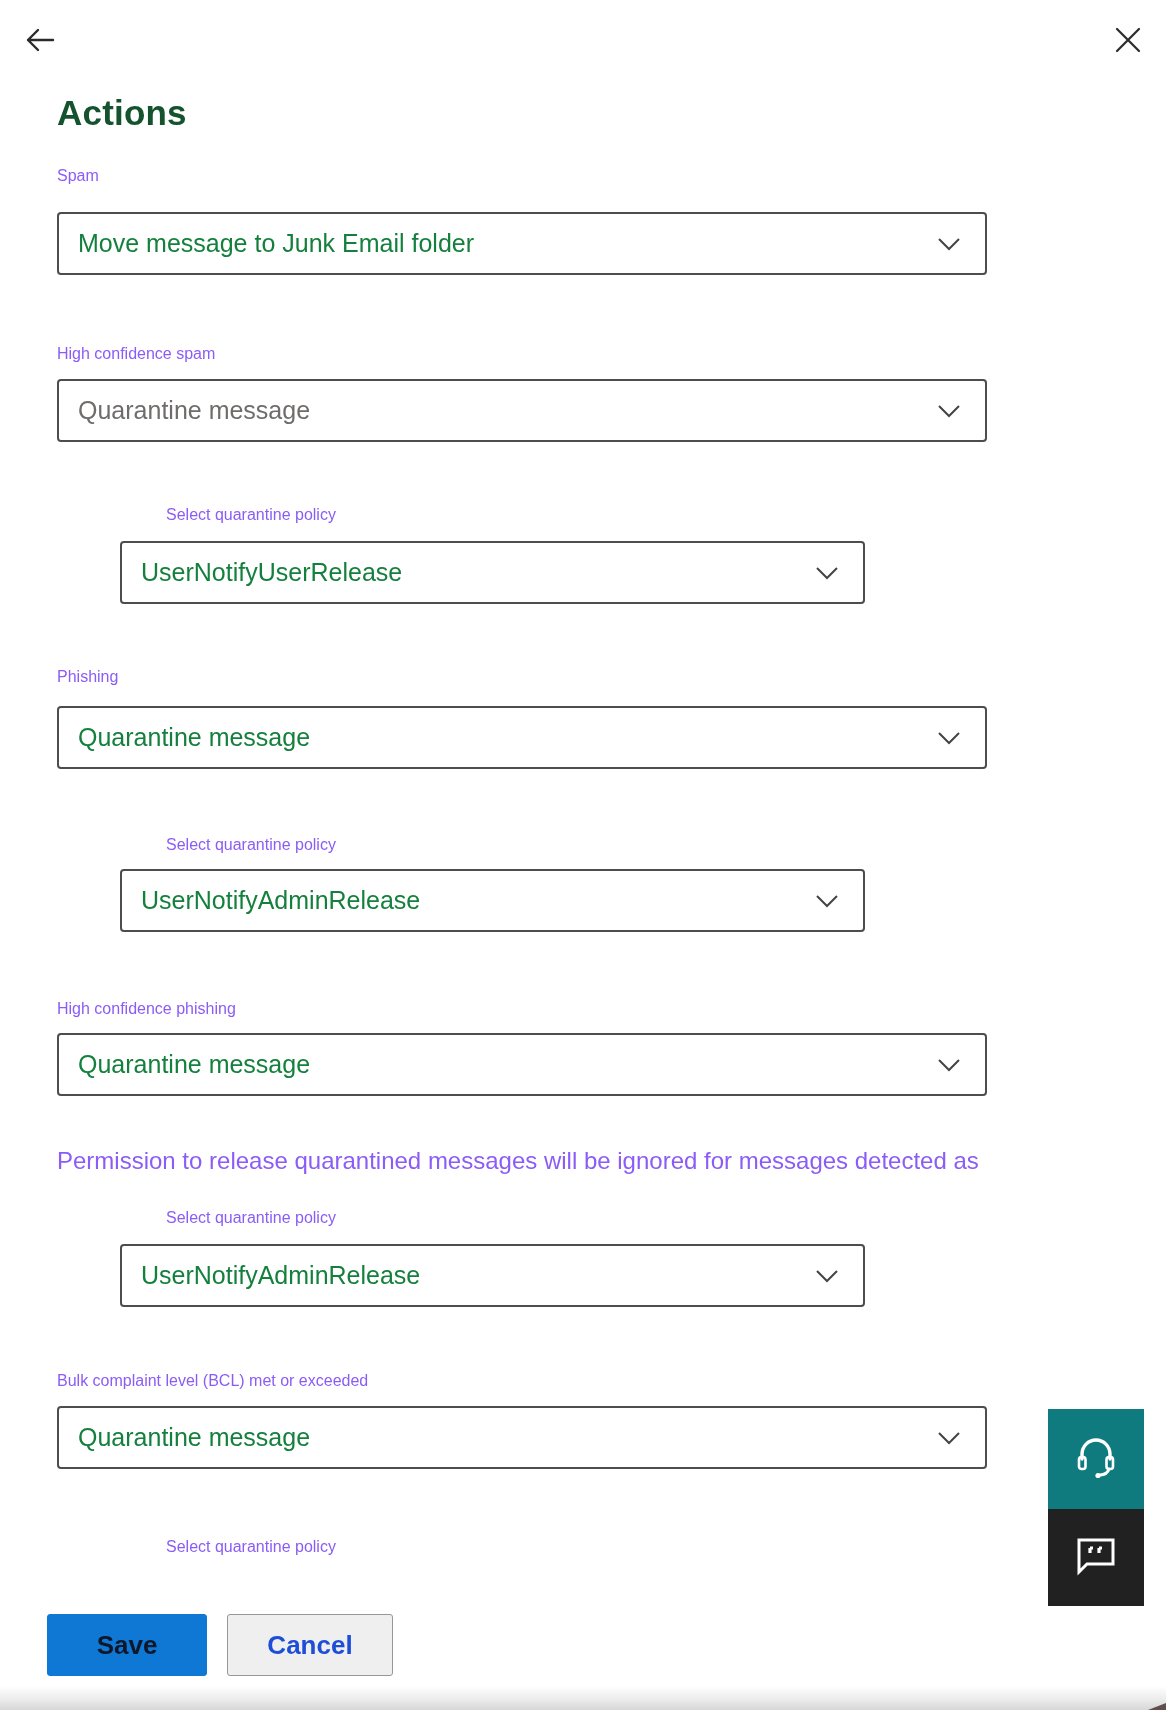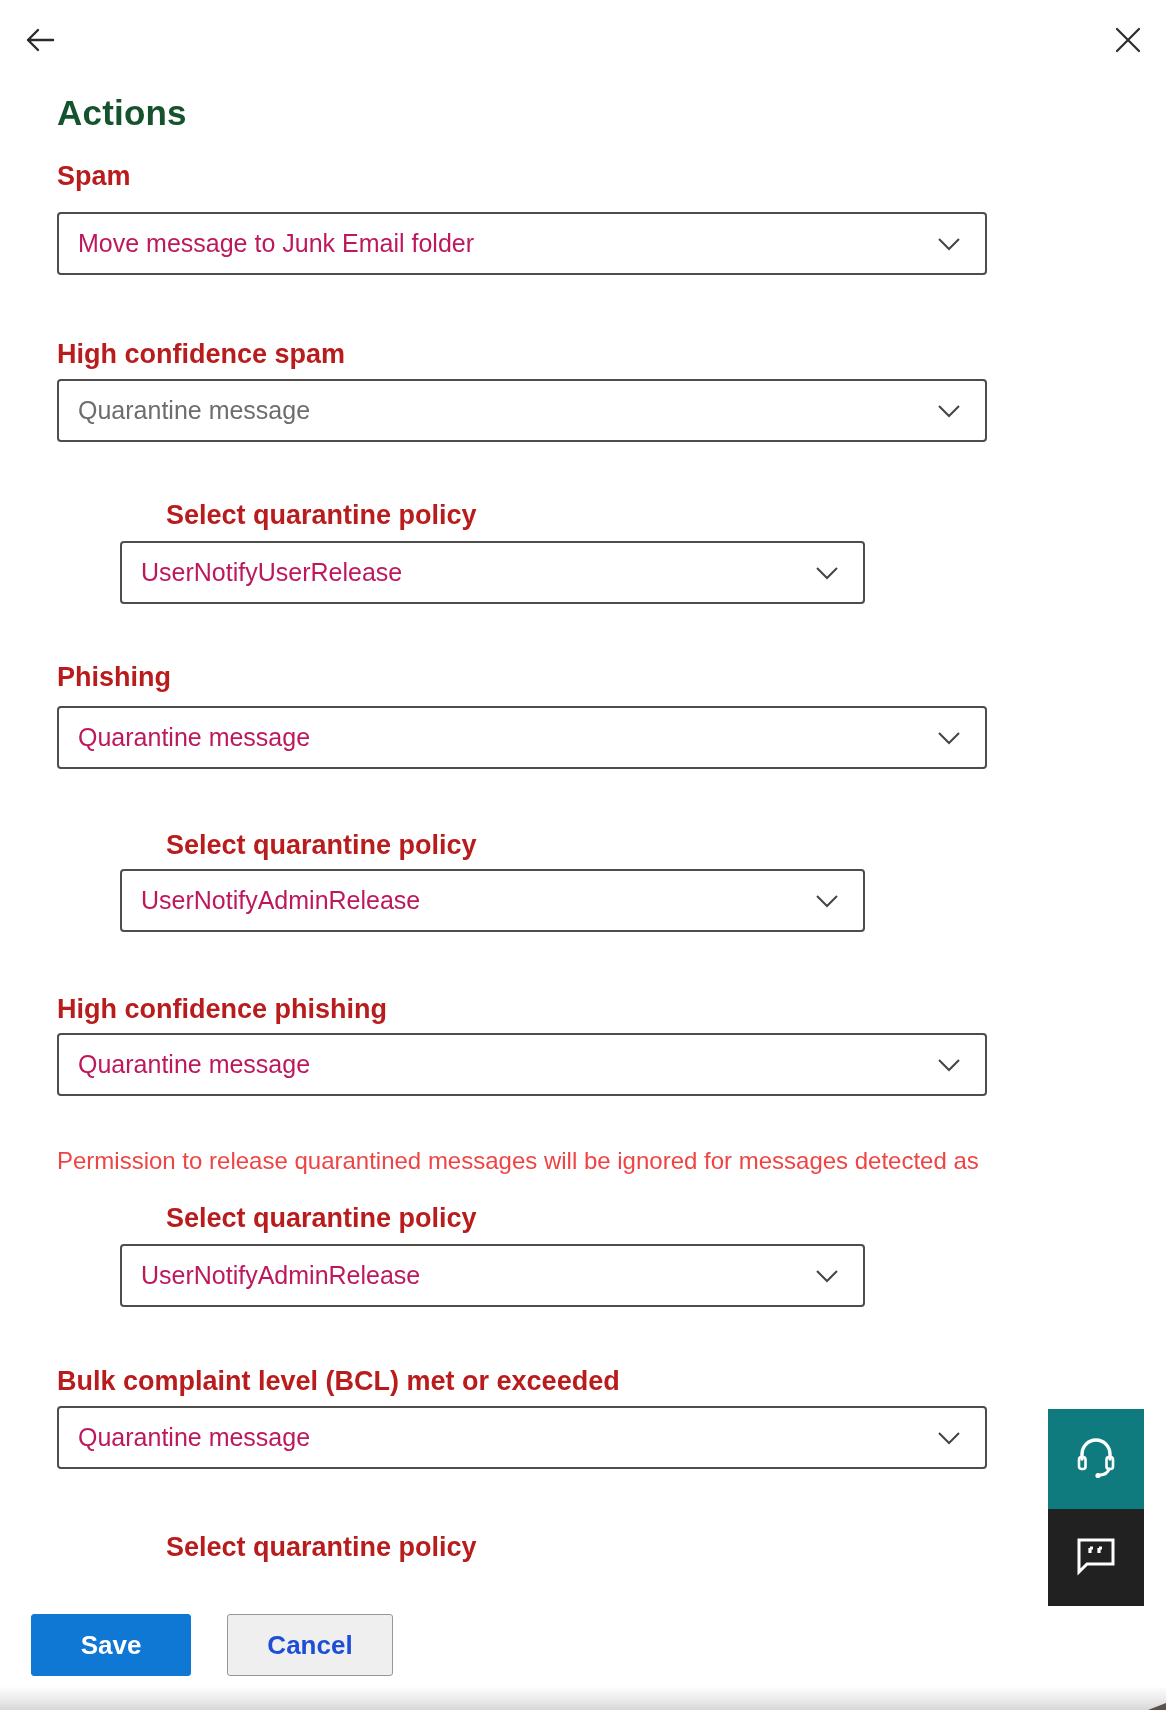--- a/index.html
+++ b/index.html
@@ -15,51 +15,51 @@
   .close-btn{left:1112px; top:24px;}
   .icon-btn svg{display:block;}
 
   
   .content{padding-left:57px;}
   .page-title{
     margin:0; margin-top:91px; font-size:35px; font-weight:700; color:#14532d;
     line-height:44px; letter-spacing:.2px;
   }
   .field-label{
-    font-size:27px; font-weight:700; color:#b91c1c; line-height:30px; width:930px;
+    font-size:16px; font-weight:400; color:#8b5cf6; line-height:30px; width:930px;
   }
   .dropdown{
     box-sizing:border-box; width:930px; height:63px;
     border:2px solid #4f4d4b; border-radius:4px; background:#fff;
     display:flex; align-items:center; justify-content:space-between;
     padding:0 24px 0 19px; cursor:pointer;
   }
   .indent{margin-left:63px;}
   .indent .dropdown{width:745px;}
   .indent .field-label{width:927px;margin-left:46px;}
-  .dropdown .value{font-size:25px; color:#be185d; white-space:nowrap; overflow:hidden;}
+  .dropdown .value{font-size:25px; color:#15803d; white-space:nowrap; overflow:hidden;}
   .dropdown .value.muted{color:#6f6d6b;}
   .chevron{flex:0 0 auto; line-height:0; margin-left:12px;}
 
-  .note{width:1000px; font-size:24px; color:#ef4444; line-height:37px;}
+  .note{width:1000px; font-size:24px; color:#8b5cf6; line-height:37px;}
   .note div{white-space:nowrap;}
 
   
   .footer{
     position:absolute; left:0; top:1588px; width:1166px; height:122px;
     background:#ffffff; z-index:5;
   }
   .footer .btn{
     position:absolute; top:26px; height:62px; box-sizing:border-box;
     font-family:"Liberation Sans", sans-serif;
     font-size:26px; font-weight:600; border-radius:3px; cursor:pointer;
   }
   .save-btn{
-    left:31px; width:160px;
-    background:var(--accent_blue,#0f78d4); color:#ffffff; border:1px solid var(--accent_blue,#0f78d4);
+    left:47px; width:160px;
+    background:var(--accent_blue,#0f78d4); color:#0f172a; border:1px solid var(--accent_blue,#0f78d4);
   }
   .cancel-btn{
     left:227px; width:166px;
     background:#efefef; color:#1d4ed8; border:1px solid #999795;
   }
   .bottom-gradient{
     position:absolute; left:0; top:1686px; width:1166px; height:24px; z-index:6;
     background:linear-gradient(180deg, #ffffff 0%, #ececec 55%, #d7d7d7 100%);
     pointer-events:none;
   }

